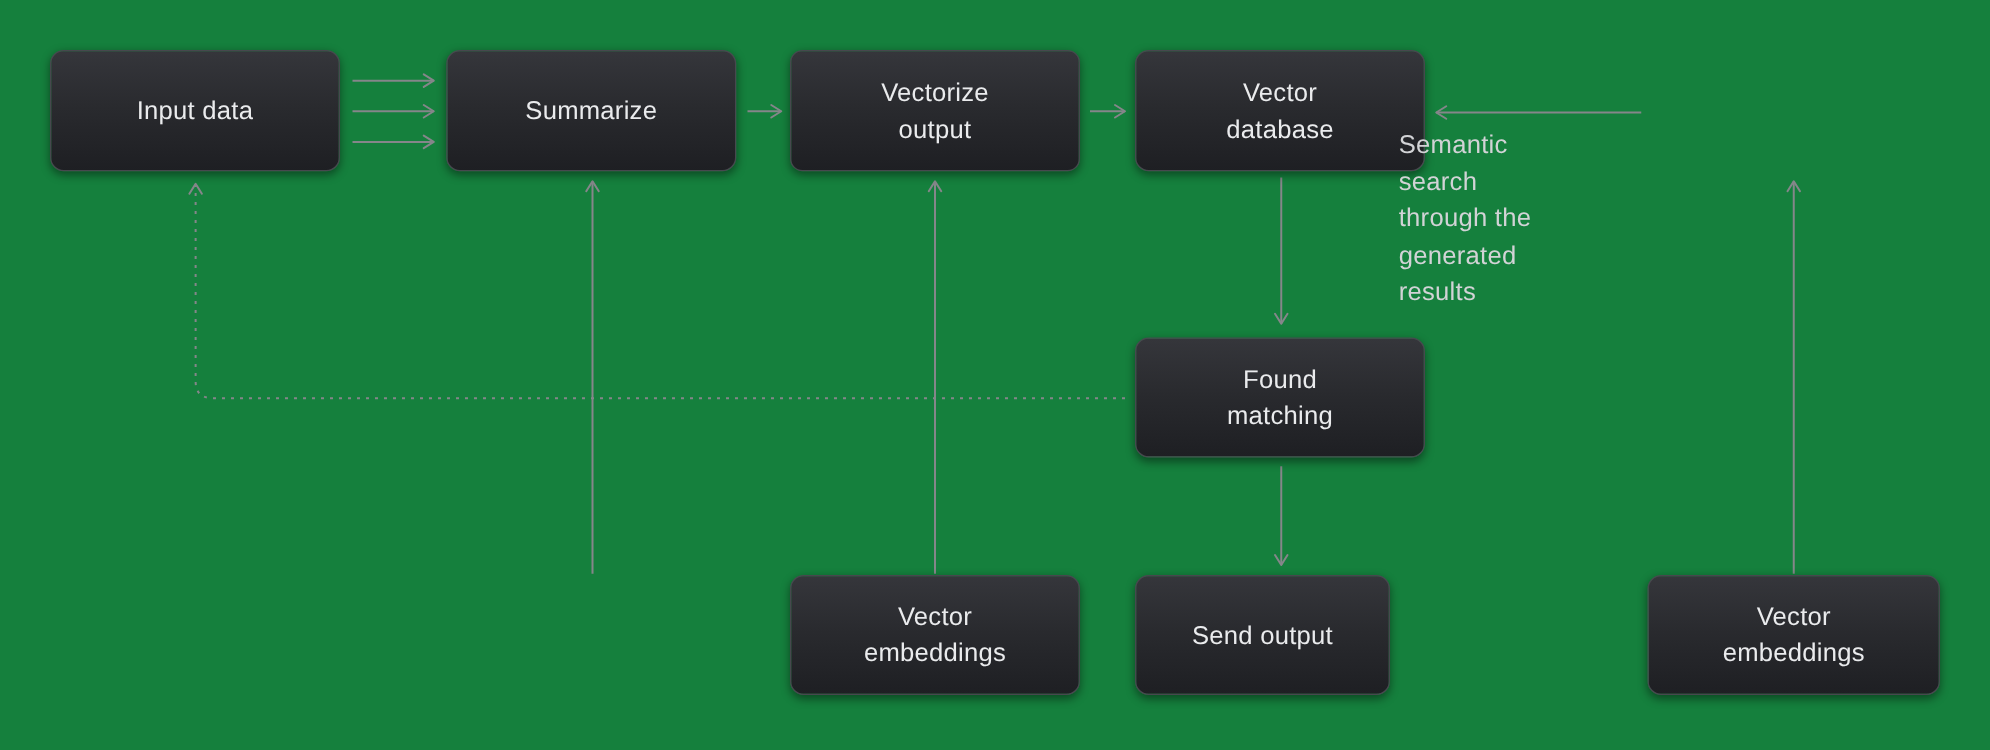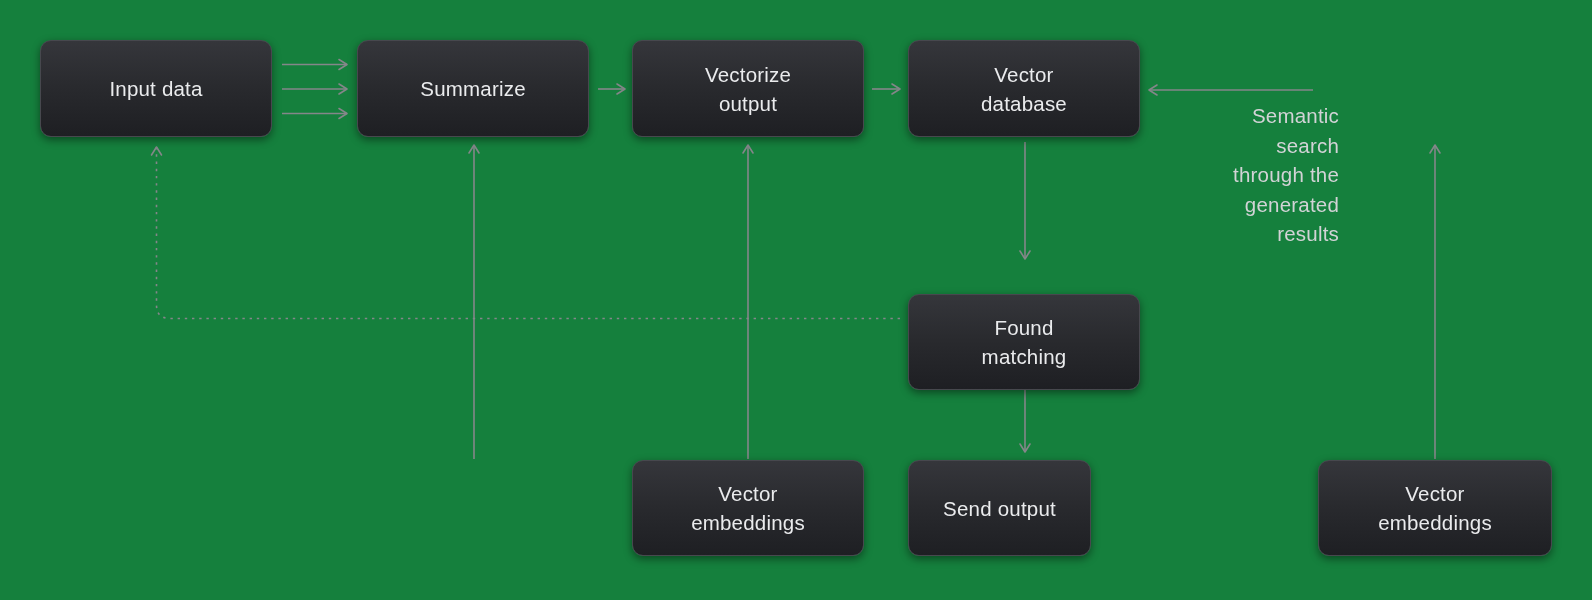--- a/index.html
+++ b/index.html
@@ -33,37 +33,37 @@
     border-radius: 11px;
     color: #eaebed;
     font-size: 20.5px;
     line-height: 29px;
     letter-spacing: 0.2px;
     box-shadow: 0 3px 8px rgba(0,0,0,0.45);
     box-sizing: border-box;
   }
   .ann {
     position: absolute;
-    text-align: right;
+    text-align: left;
     white-space: pre-line;
     color: #d2d3d6;
     font-size: 20.5px;
     line-height: 29.5px;
     letter-spacing: 0.2px;
   }
   
   .n-input      { left: 40px;   top: 40px;  width: 232px; height: 97px; }
   .n-summarize  { left: 357px;  top: 40px;  width: 232px; height: 97px; }
   .n-vectorize  { left: 632px;  top: 40px;  width: 232px; height: 97px; border-radius: 10px; }
   .n-vectordb   { left: 908px;  top: 40px;  width: 232px; height: 97px; }
   .n-production { left: 1318px; top: 40px;  width: 234px; height: 97px; }
-  .n-found      { left: 908px;  top: 270px; width: 232px; height: 96px; margin-top: 24px; }
+  .n-found      { left: 908px;  top: 270px; width: 232px; height: 96px; }
   .n-chat       { left: 357px;  top: 460px; width: 232px; height: 96px; }
   .n-vembL      { left: 632px;  top: 460px; width: 232px; height: 96px; }
-  .n-send       { left: 908px;  top: 460px; width: 183px; height: 96px; text-align: center; }
+  .n-send       { left: 908px;  top: 460px; width: 204px; height: 96px; text-align: center; }
   .n-vembR      { left: 1318px; top: 460px; width: 234px; height: 96px; }
   
   .ann-semantic { left: 1119px; top: 101px; width: 220px; }
   .ann-improve  { left: 159px;  top: 331px; width: 320px; }
 </style>
 </head>
 <body>
 
 <div id="stage">
 

